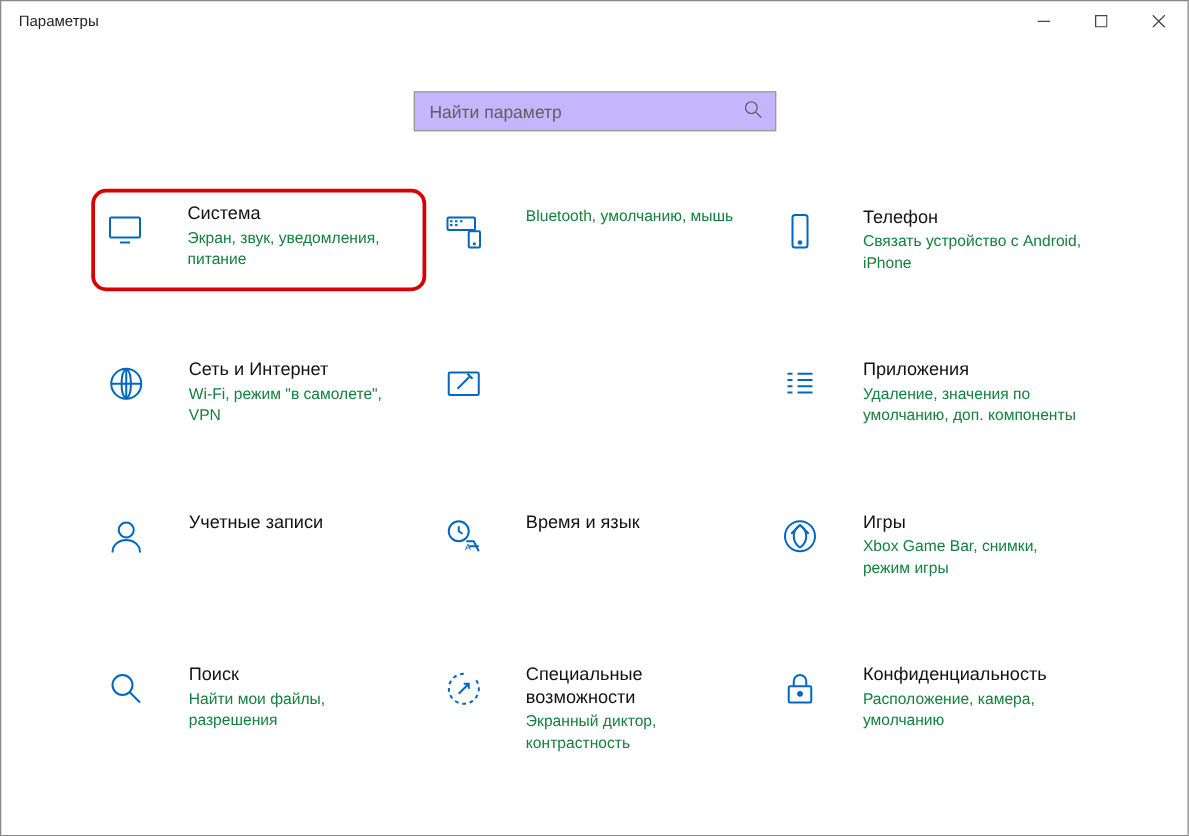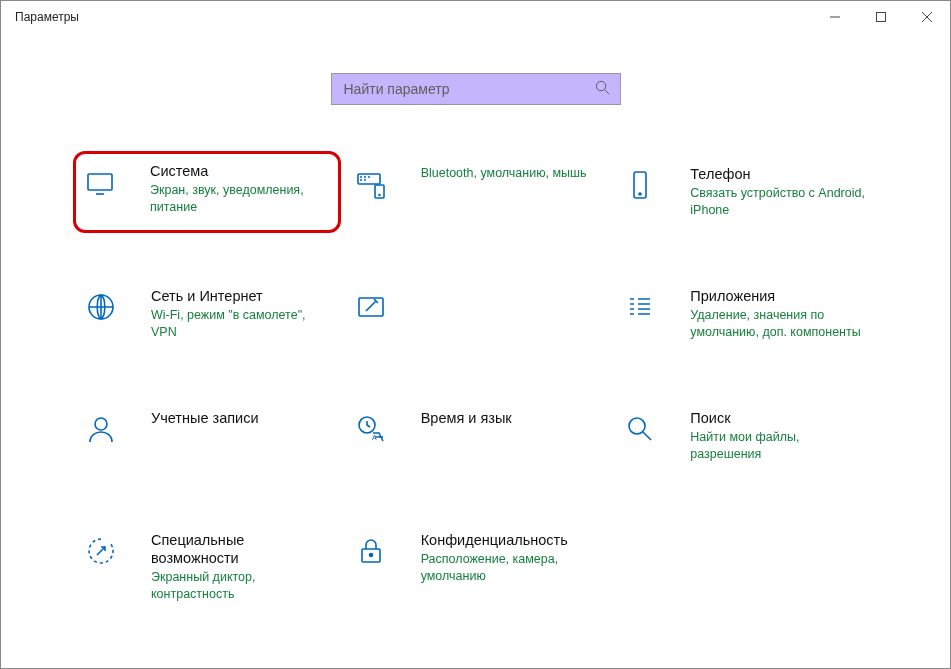--- a/index.html
+++ b/index.html
@@ -208,20 +208,33 @@
           <path d="M12 8v4l3 2"></path>
         <path d="M18 20h6l4 8M20 24h8"></path>
         <text x="17" y="27" font-size="7" fill="currentColor" stroke="none">A</text>
       </svg>
     </div>
     <div class="ttext">
       <div class="ttitle">Время и язык</div>
     </div>
   </div>
 
+  <div class="tile">
+    <div class="ticon">
+      <svg viewBox="0 0 32 32" fill="none" stroke="currentColor" stroke-width="1.6">
+        <circle cx="16" cy="16" r="12"></circle>
+        <path d="M16 7c3 2 5 5 5 9s-2 7-5 9c-3-2-5-5-5-9s2-7 5-9z"></path>
+        <path d="M16 7l-7 7M16 7l7 7"></path>
+      </svg>
+    </div>
+    <div class="ttext">
+      <div class="ttitle">Игры</div>
+      <div class="tdesc">Xbox Game Bar, снимки, режим игры</div>
+    </div>
+  </div>
 
   <div class="tile">
     <div class="ticon">
       <svg viewBox="0 0 32 32" fill="none" stroke="currentColor" stroke-width="1.6">
         <circle cx="13" cy="13" r="8"></circle>
           <path d="M19 19l8 8"></path>
       </svg>
     </div>
     <div class="ttext">
       <div class="ttitle">Поиск</div>

